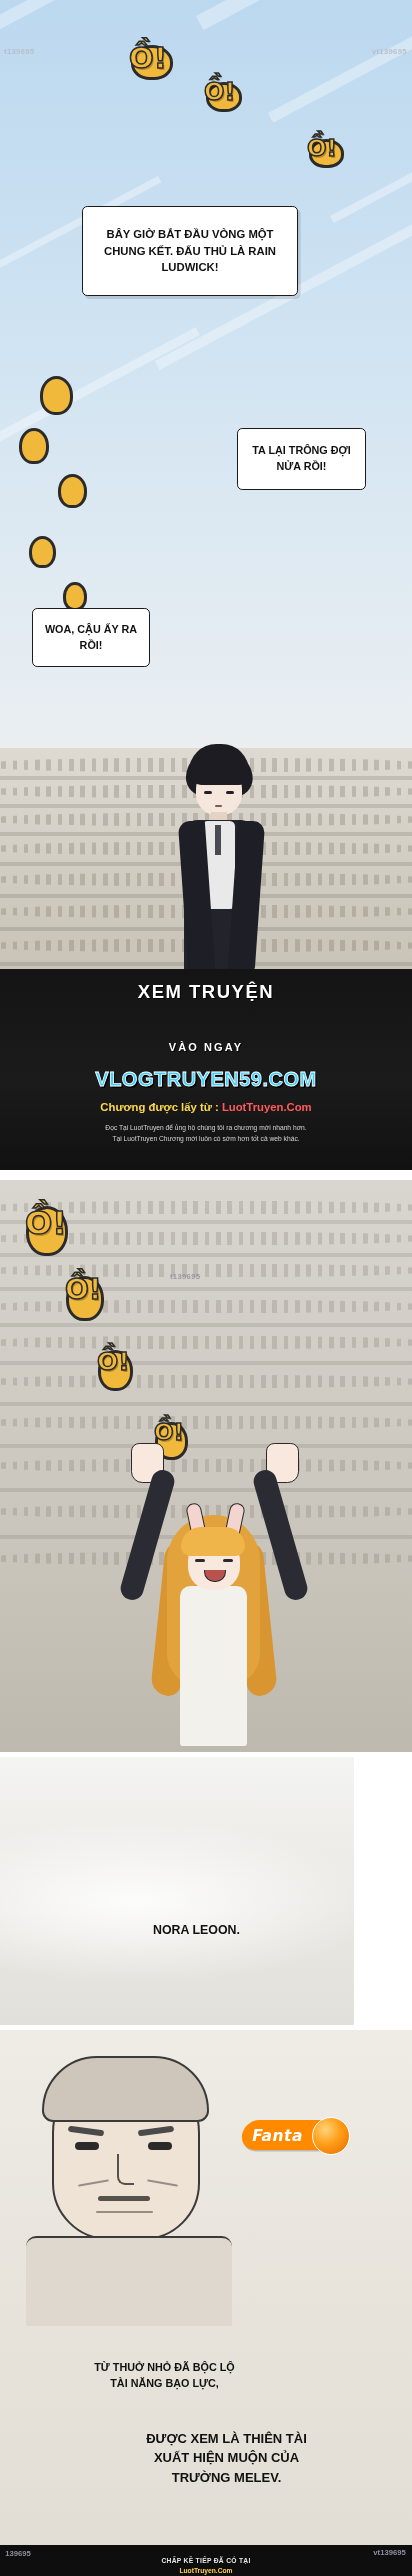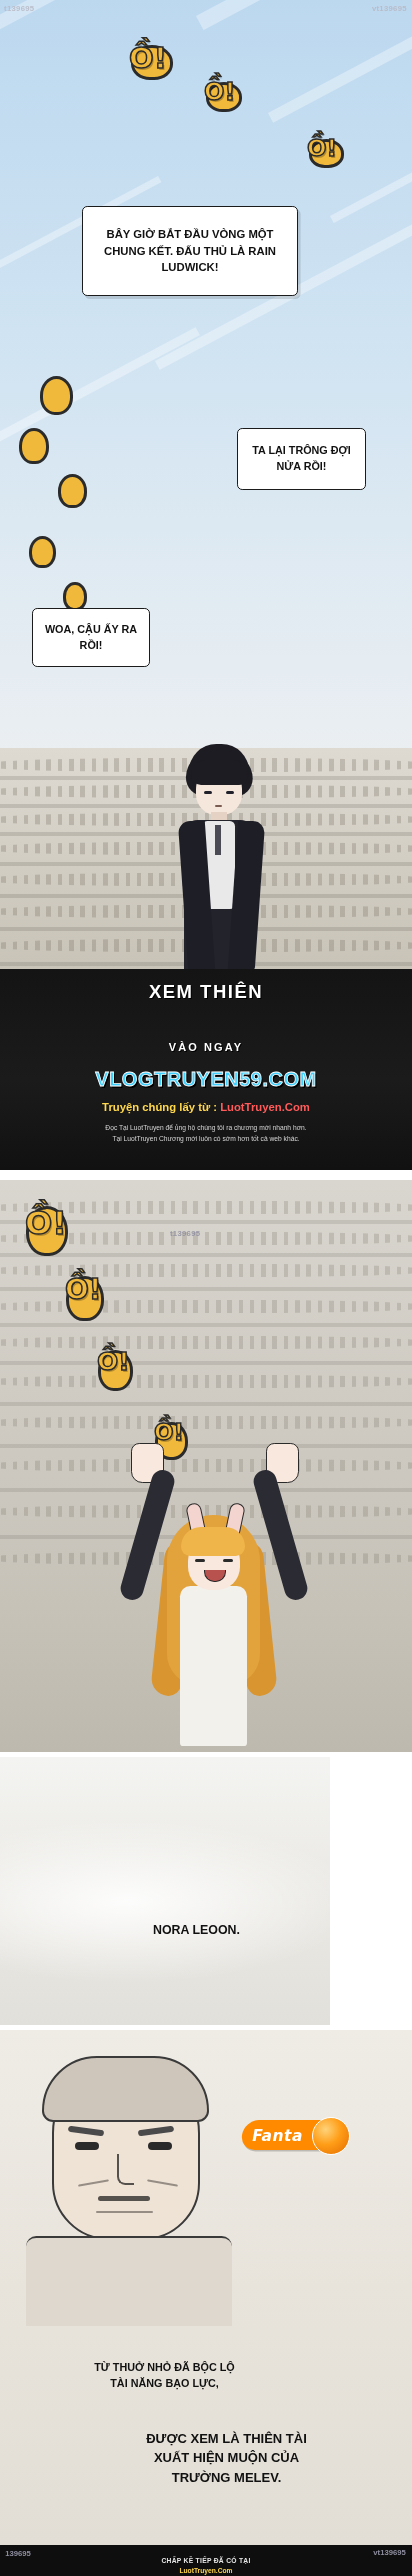--- a/index.html
+++ b/index.html
@@ -319,20 +319,21 @@
   .girl .hand-l { left: 0px; }
   .girl .hand-r { left: 135px; }
 
   
   .panel3 {
     position: absolute;
     left: 0; top: 1757px;
     width: 330px; height: 268px;
     background: linear-gradient(180deg,#f4f4f2 0%, #ecebe7 40%, #e2e0da 100%);
     overflow: hidden;
+    padding-left: 24px;
   }
   .panel3 .mist {
     position: absolute; left: -31px; right: -31px; top: 62px; height: 165px;
     background: radial-gradient(ellipse at 40% 50%, rgba(255,255,255,0.9), rgba(255,255,255,0) 70%);
   }
 
   
   .panel4 {
     position: absolute;
     left: 0; top: 2030px;
@@ -428,20 +429,21 @@
   }
 
   
   .wm {
     position: absolute;
     color: #b8b8c4;
     font-size: 7.7px;
     font-weight: 700;
     opacity: .85;
     letter-spacing: 0.3px;
+    margin-top: 43px;
   }
   .wm-dark { color: #8f8fa0; }
 
   
   .footer {
     position: absolute;
     left: 0; top: 2545px;
     width: 412px; height: 31px;
     background: #0e0e0e;
     color: #cfcfcf;
@@ -535,25 +537,25 @@
       <div class="tie"></div>
       <div class="coat-l"></div>
       <div class="coat-r"></div>
     </div>
 
     <div class="wm" style="left:4.1px; top:4.1px;">t139695</div>
     <div class="wm" style="right:5.2px; top:4.1px;">vt139695</div>
   </div>
 
   <div class="ad">
-    <div class="line1">XEM THIÊN</div>
+    <div class="line1">XEM TRUYỆN</div>
     <div class="line3">VÀO NGAY</div>
     <div class="line4">VLOGTRUYEN59.COM</div>
     <div class="line5">
-      <span>Truyện chúng lấy từ :</span>
+      <span>Chương được lấy từ :</span>
       <span class="site">LuotTruyen.Com</span>
     </div>
     <div class="small s1">Đọc Tại LuotTruyen để ủng hộ chúng tôi ra chương mới nhanh hơn.</div>
     <div class="small s2">Tại LuotTruyen Chương mới luôn có sớm hơn tốt cả web khác.</div>
   </div>
 
   <div class="panel2">
     <div class="crowd-rows">
       <div class="crowd-row" style="top:20.6px;"></div>
       <div class="rail" style="top:40px;"></div>

